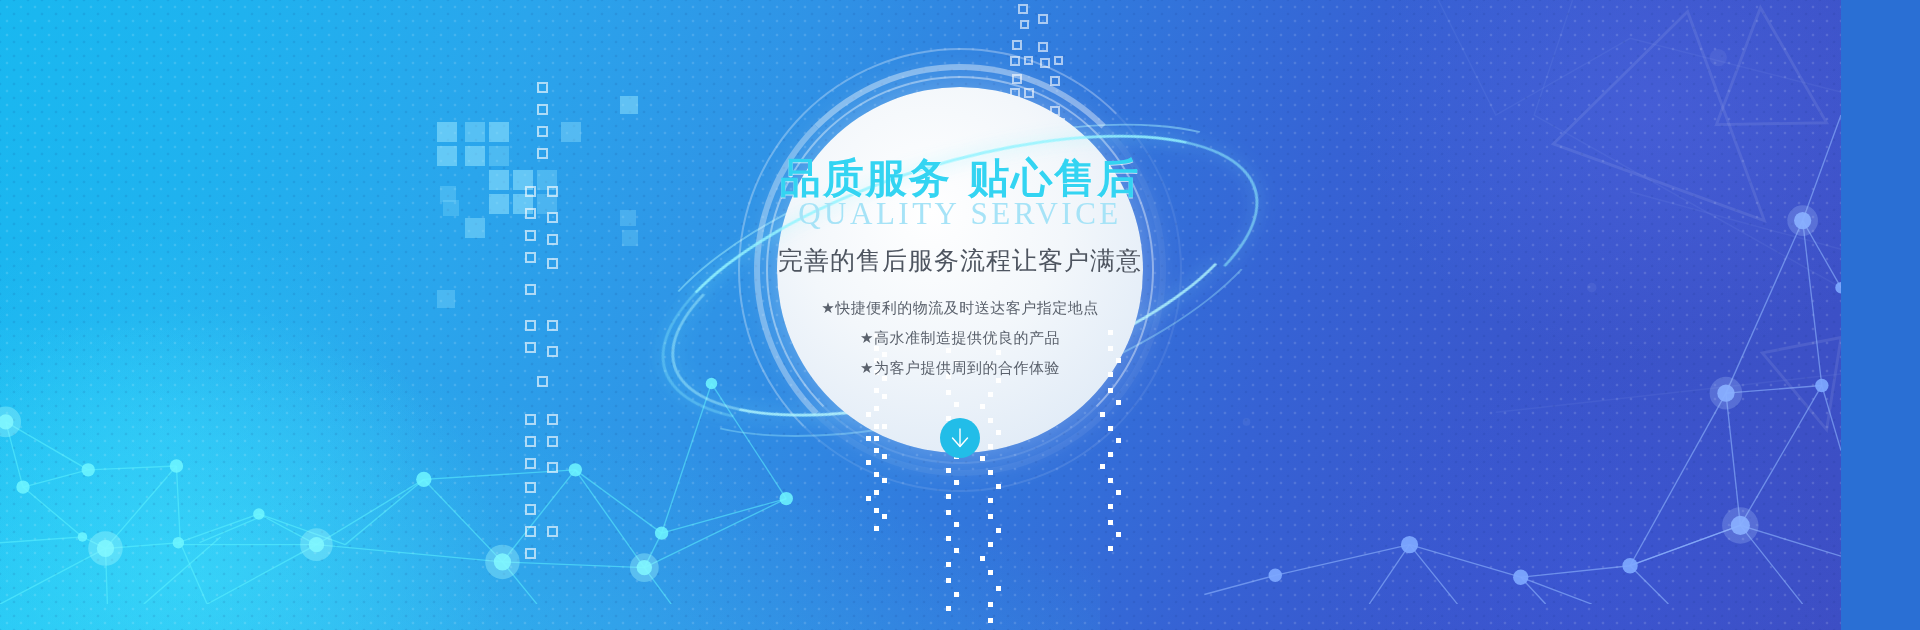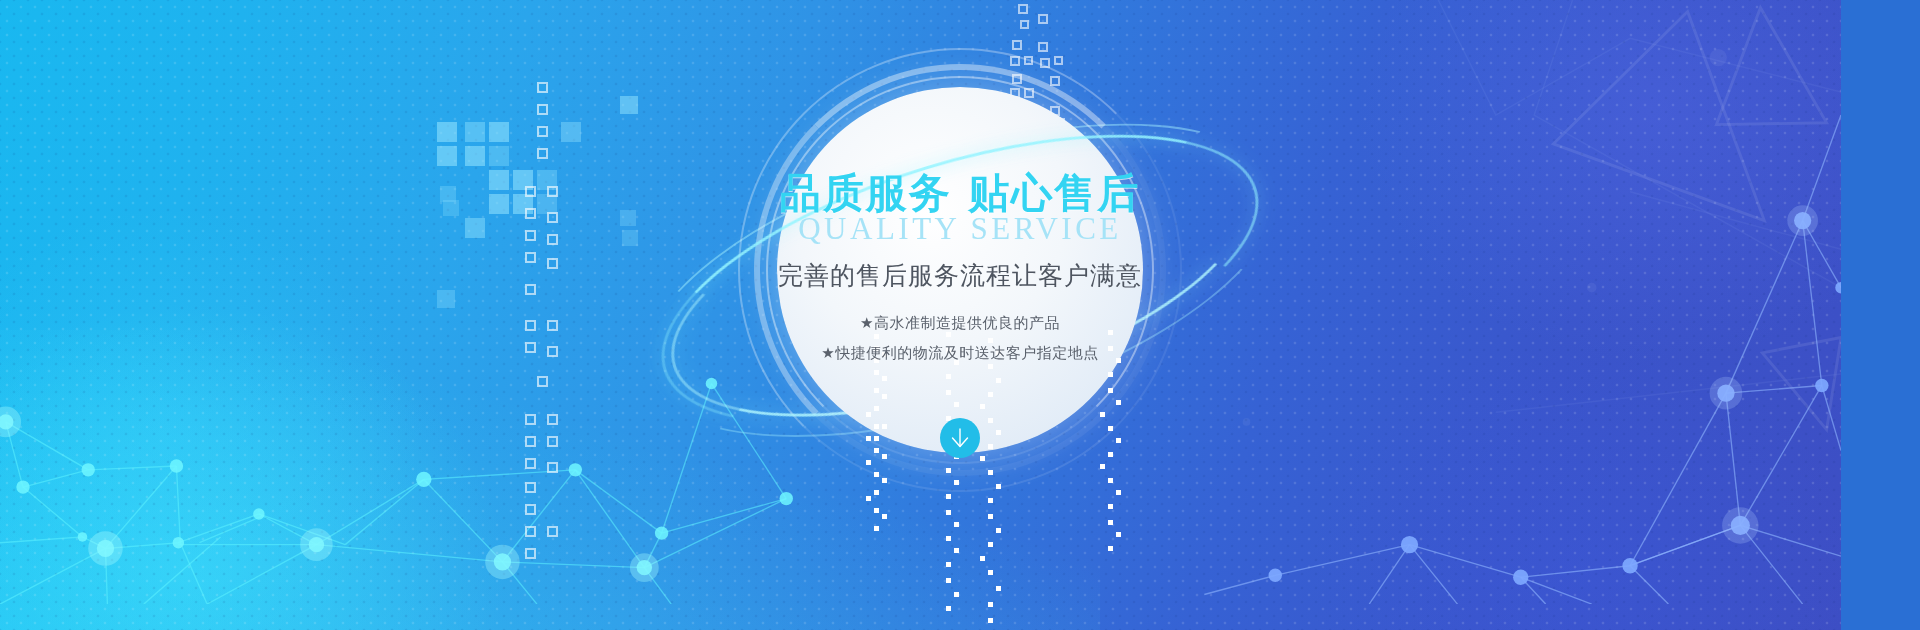--- a/index.html
+++ b/index.html
@@ -519,22 +519,23 @@
         <rect x="256" y="202" width="5" height="5"></rect>
       <rect x="248" y="216" width="5" height="5"></rect>
     </g>
   </svg>
 
   <div class="content">
     <div class="title-cn">品质服务 贴心售后</div>
     <div class="title-en">QUALITY SERVICE</div>
     <div class="subtitle">完善的售后服务流程让客户满意</div>
     <div class="bullets">
+      <div class="bullet">★快捷便利的物流及时送达客户指定地点</div>
       <div class="bullet">★高水准制造提供优良的产品</div>
-      <div class="bullet">★快捷便利的物流及时送达客户指定地点</div>
+      <div class="bullet">★为客户提供周到的合作体验</div>
     </div>
   </div>
 
   <div class="arrow-btn">
     <span>
       <svg width="20" height="24" viewBox="0 0 20 24" fill="none" stroke="#ffffff" stroke-width="1.4" stroke-linecap="round" stroke-linejoin="round">
         <line x1="10" y1="3" x2="10" y2="20"></line>
         <polyline points="2.5,12 10,20.5 17.5,12"></polyline>
       </svg>
     </span>

